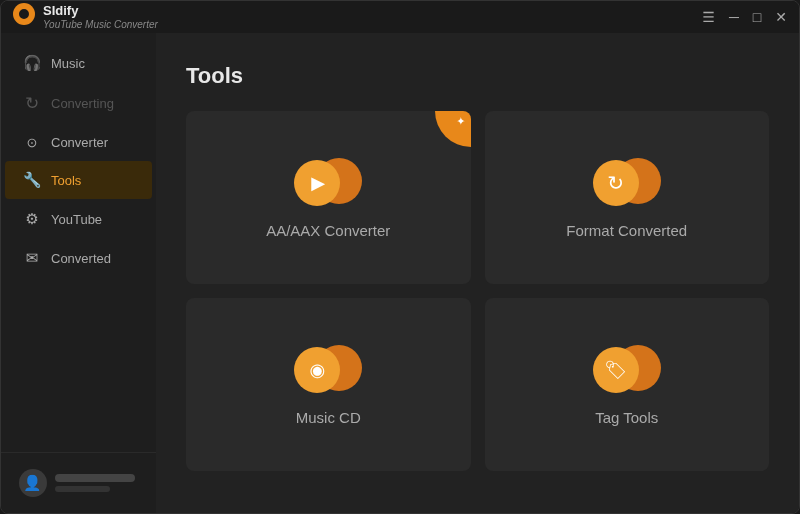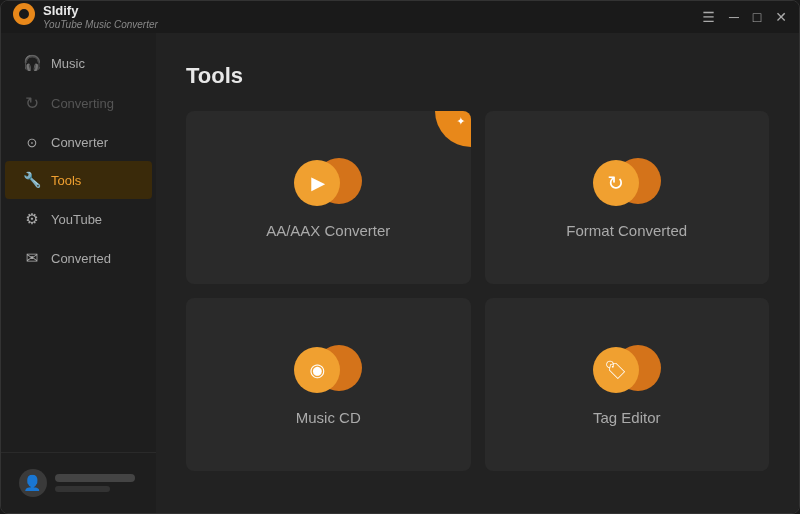--- a/index.html
+++ b/index.html
@@ -361,18 +361,18 @@
           <span class="tool-label">Music CD</span>
         </div>
 
         <div class="tool-card">
           <div class="tool-icon-container">
             <div class="tool-icon-circle-back"></div>
             <div class="tool-icon-circle-front">
               <span style="font-size:18px;">🏷</span>
             </div>
           </div>
-          <span class="tool-label">Tag Editor</span>
+          <span class="tool-label">Tag Tools</span>
         </div>
       </div>
     </div>
   </div>
 </div>
 
 </body></html>

